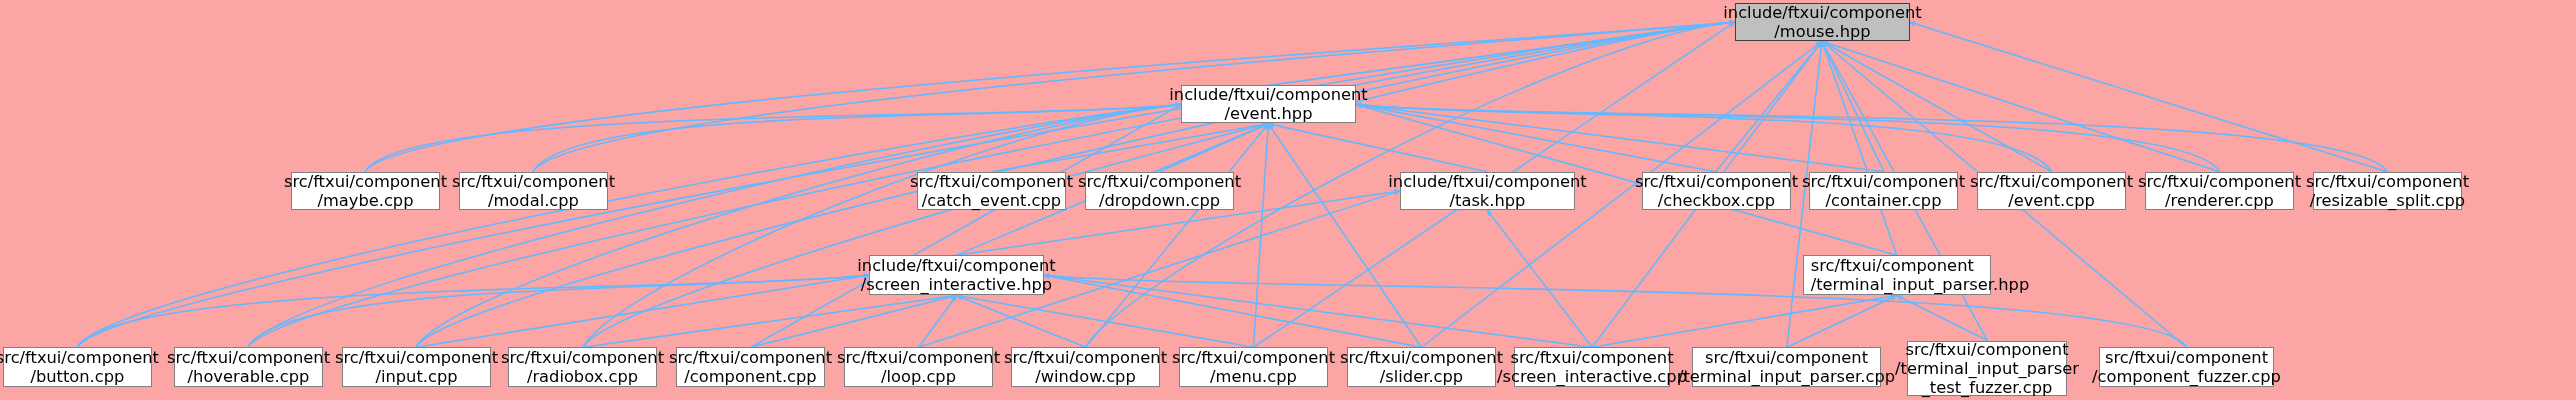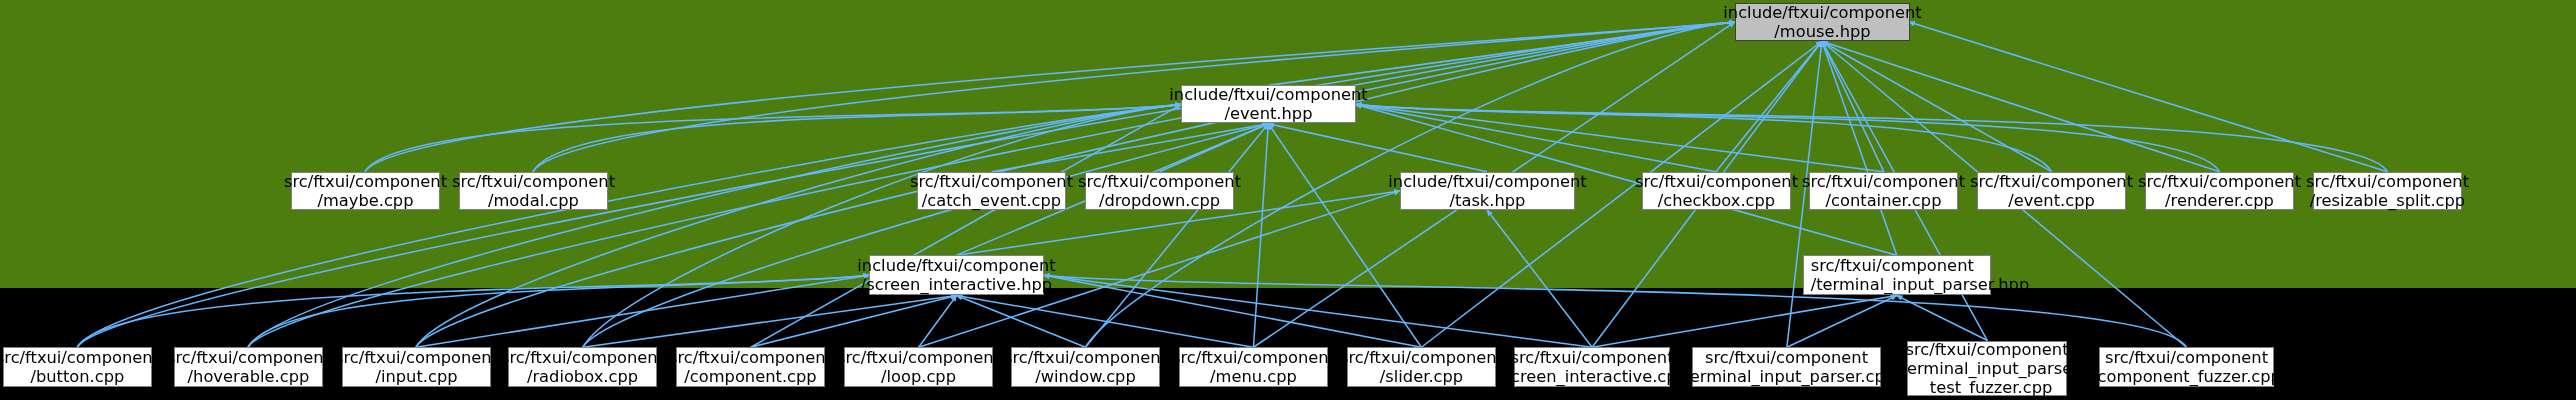--- a/index.html
+++ b/index.html
@@ -1,18 +1,18 @@
 <!DOCTYPE html>
 <html><head>
 <meta charset="utf-8">
 <style>
   html,body{margin:0;padding:0;background:#000;}
   body{width:2576px;height:400px;overflow:hidden;
        font-family:"DejaVu Sans","Liberation Sans",sans-serif;}
-  #graph{position:relative;width:2576px;height:288px;background:#4d7c0f;}
+  #graph{position:relative;width:2576px;height:400px;background:#fca5a5;}
   svg.edges{position:absolute;left:0;top:0;width:2576px;height:400px;}
   .node{position:absolute;box-sizing:border-box;
         border:1px solid #808080;background:#fff;color:#000;
         display:flex;align-items:center;justify-content:center;
         text-align:center;line-height:1.18;font-size:16.3px;
         white-space:pre;}
   .node.root{background:#bfbfbf;border-color:#404040;}
   .node.lbl-left{justify-content:flex-start;text-align:left;padding-left:6.7px;}
 </style>
 </head>

